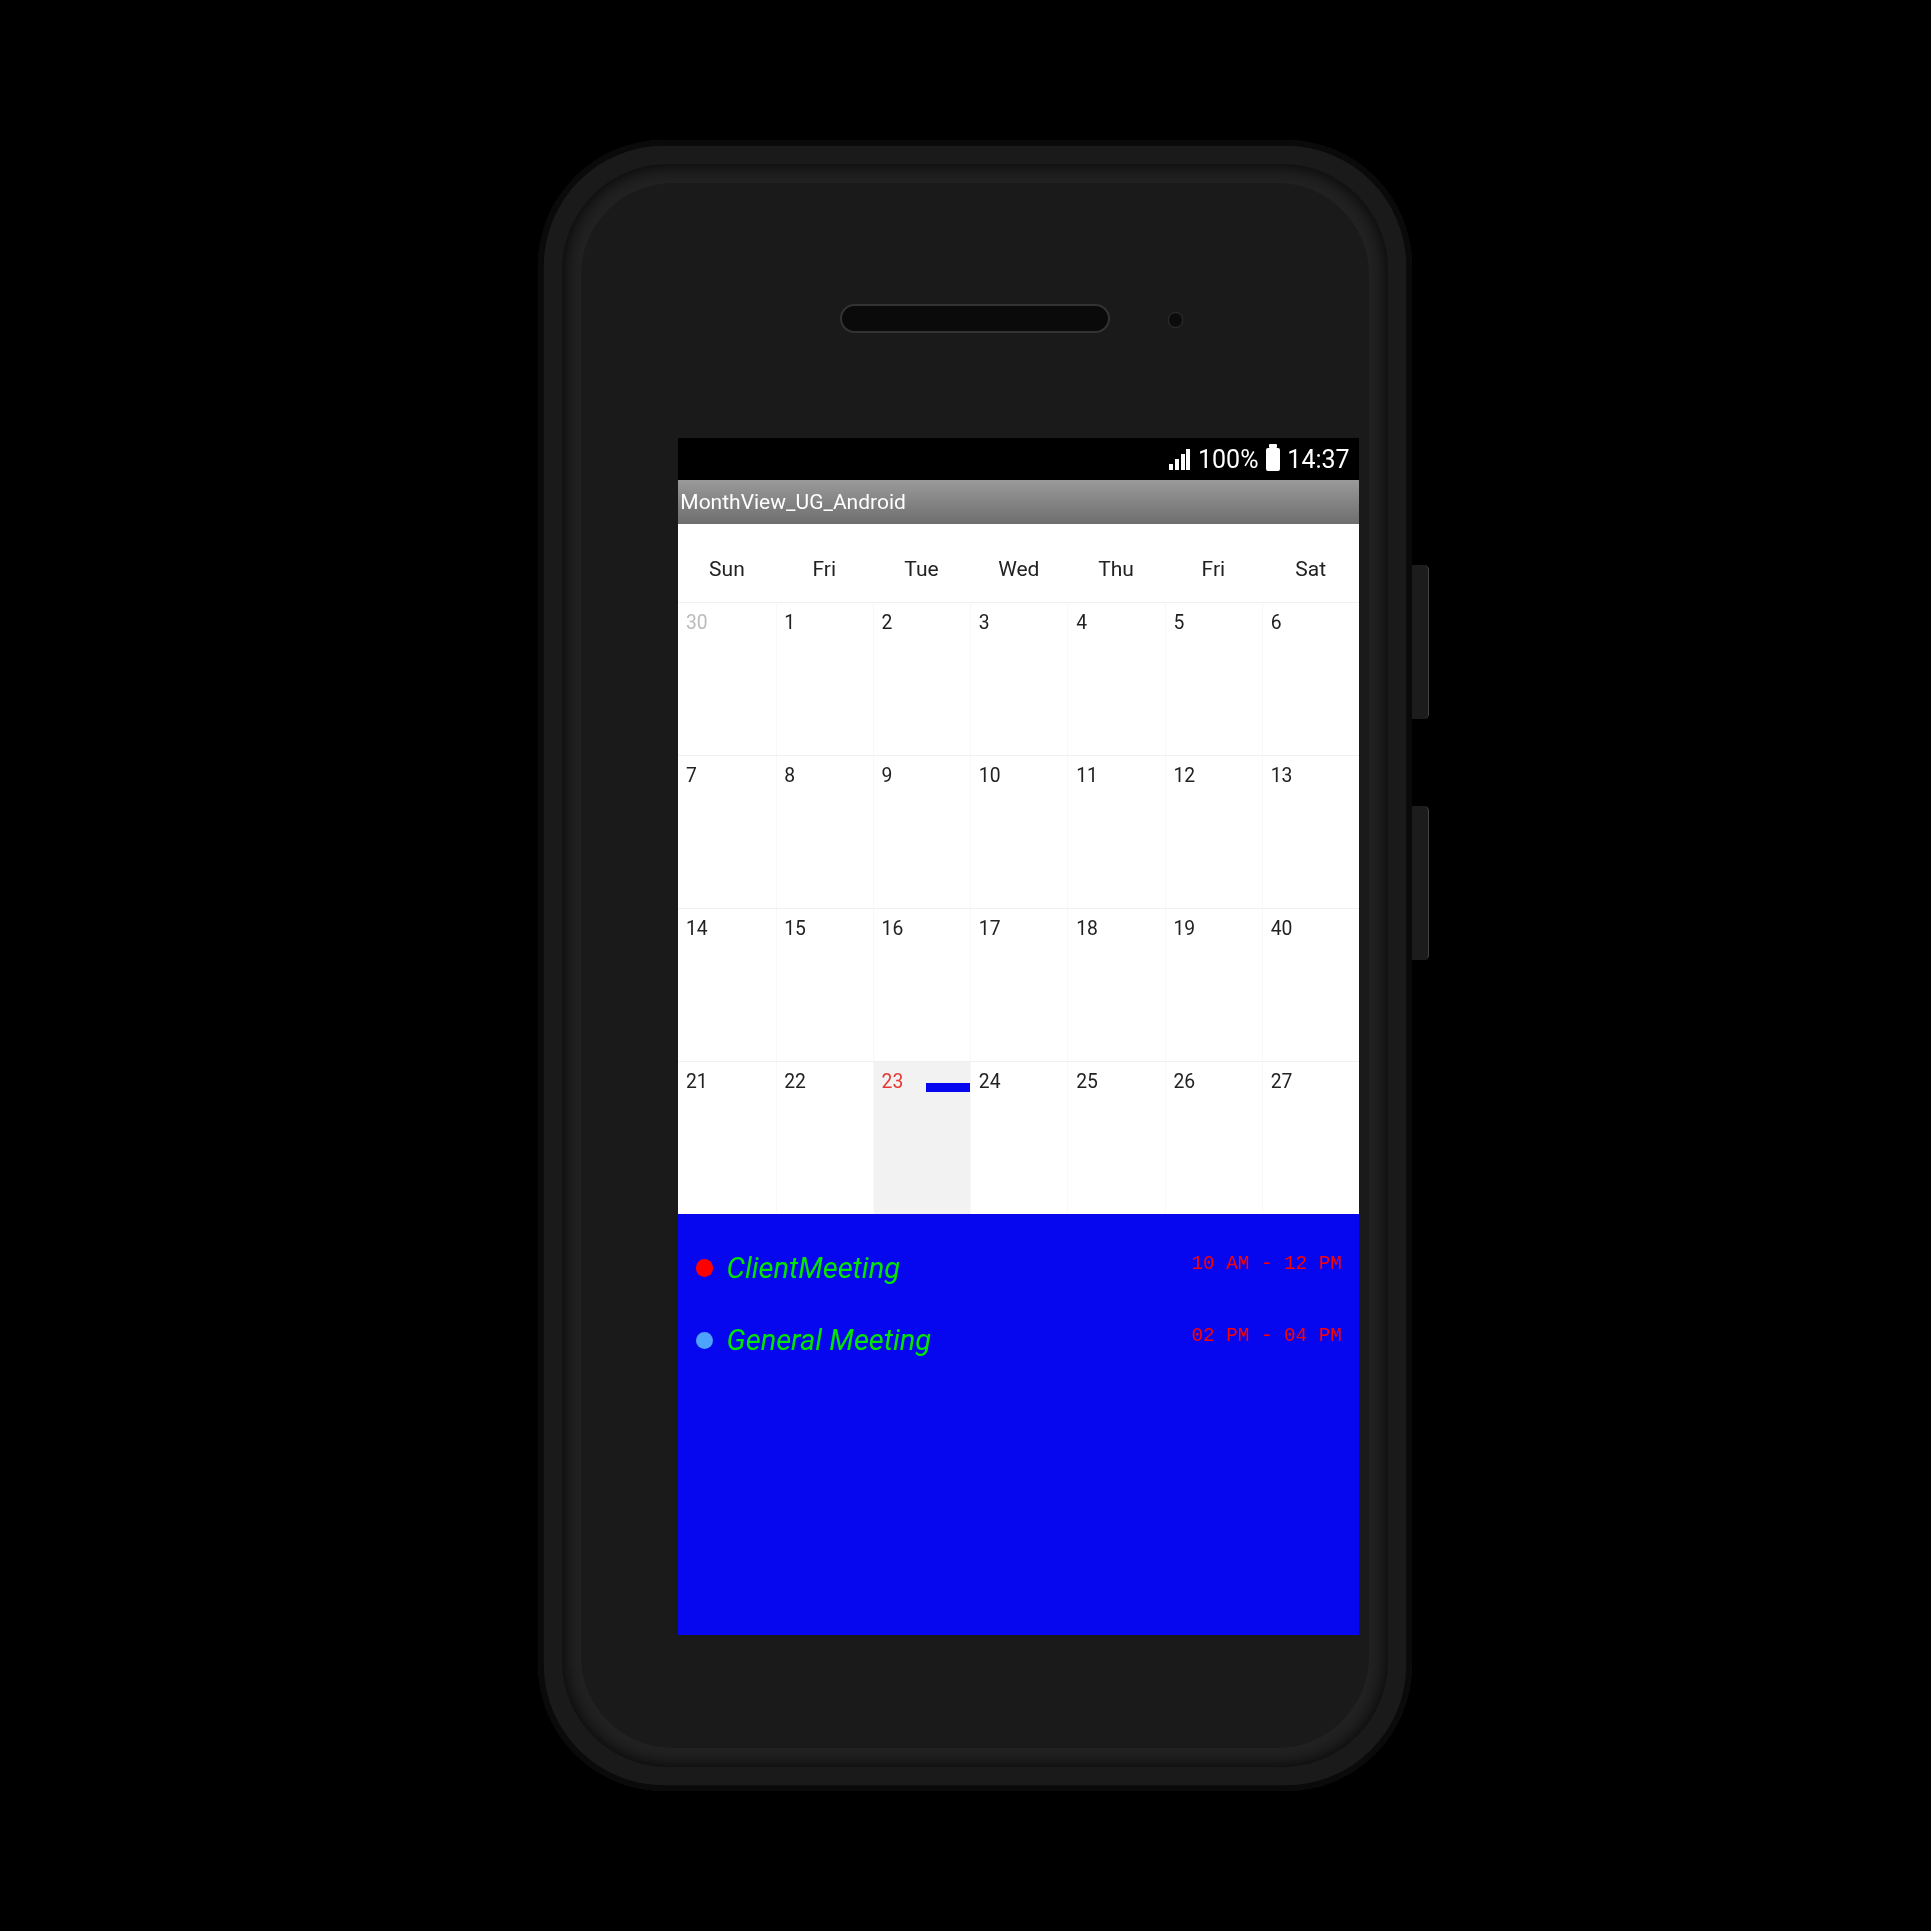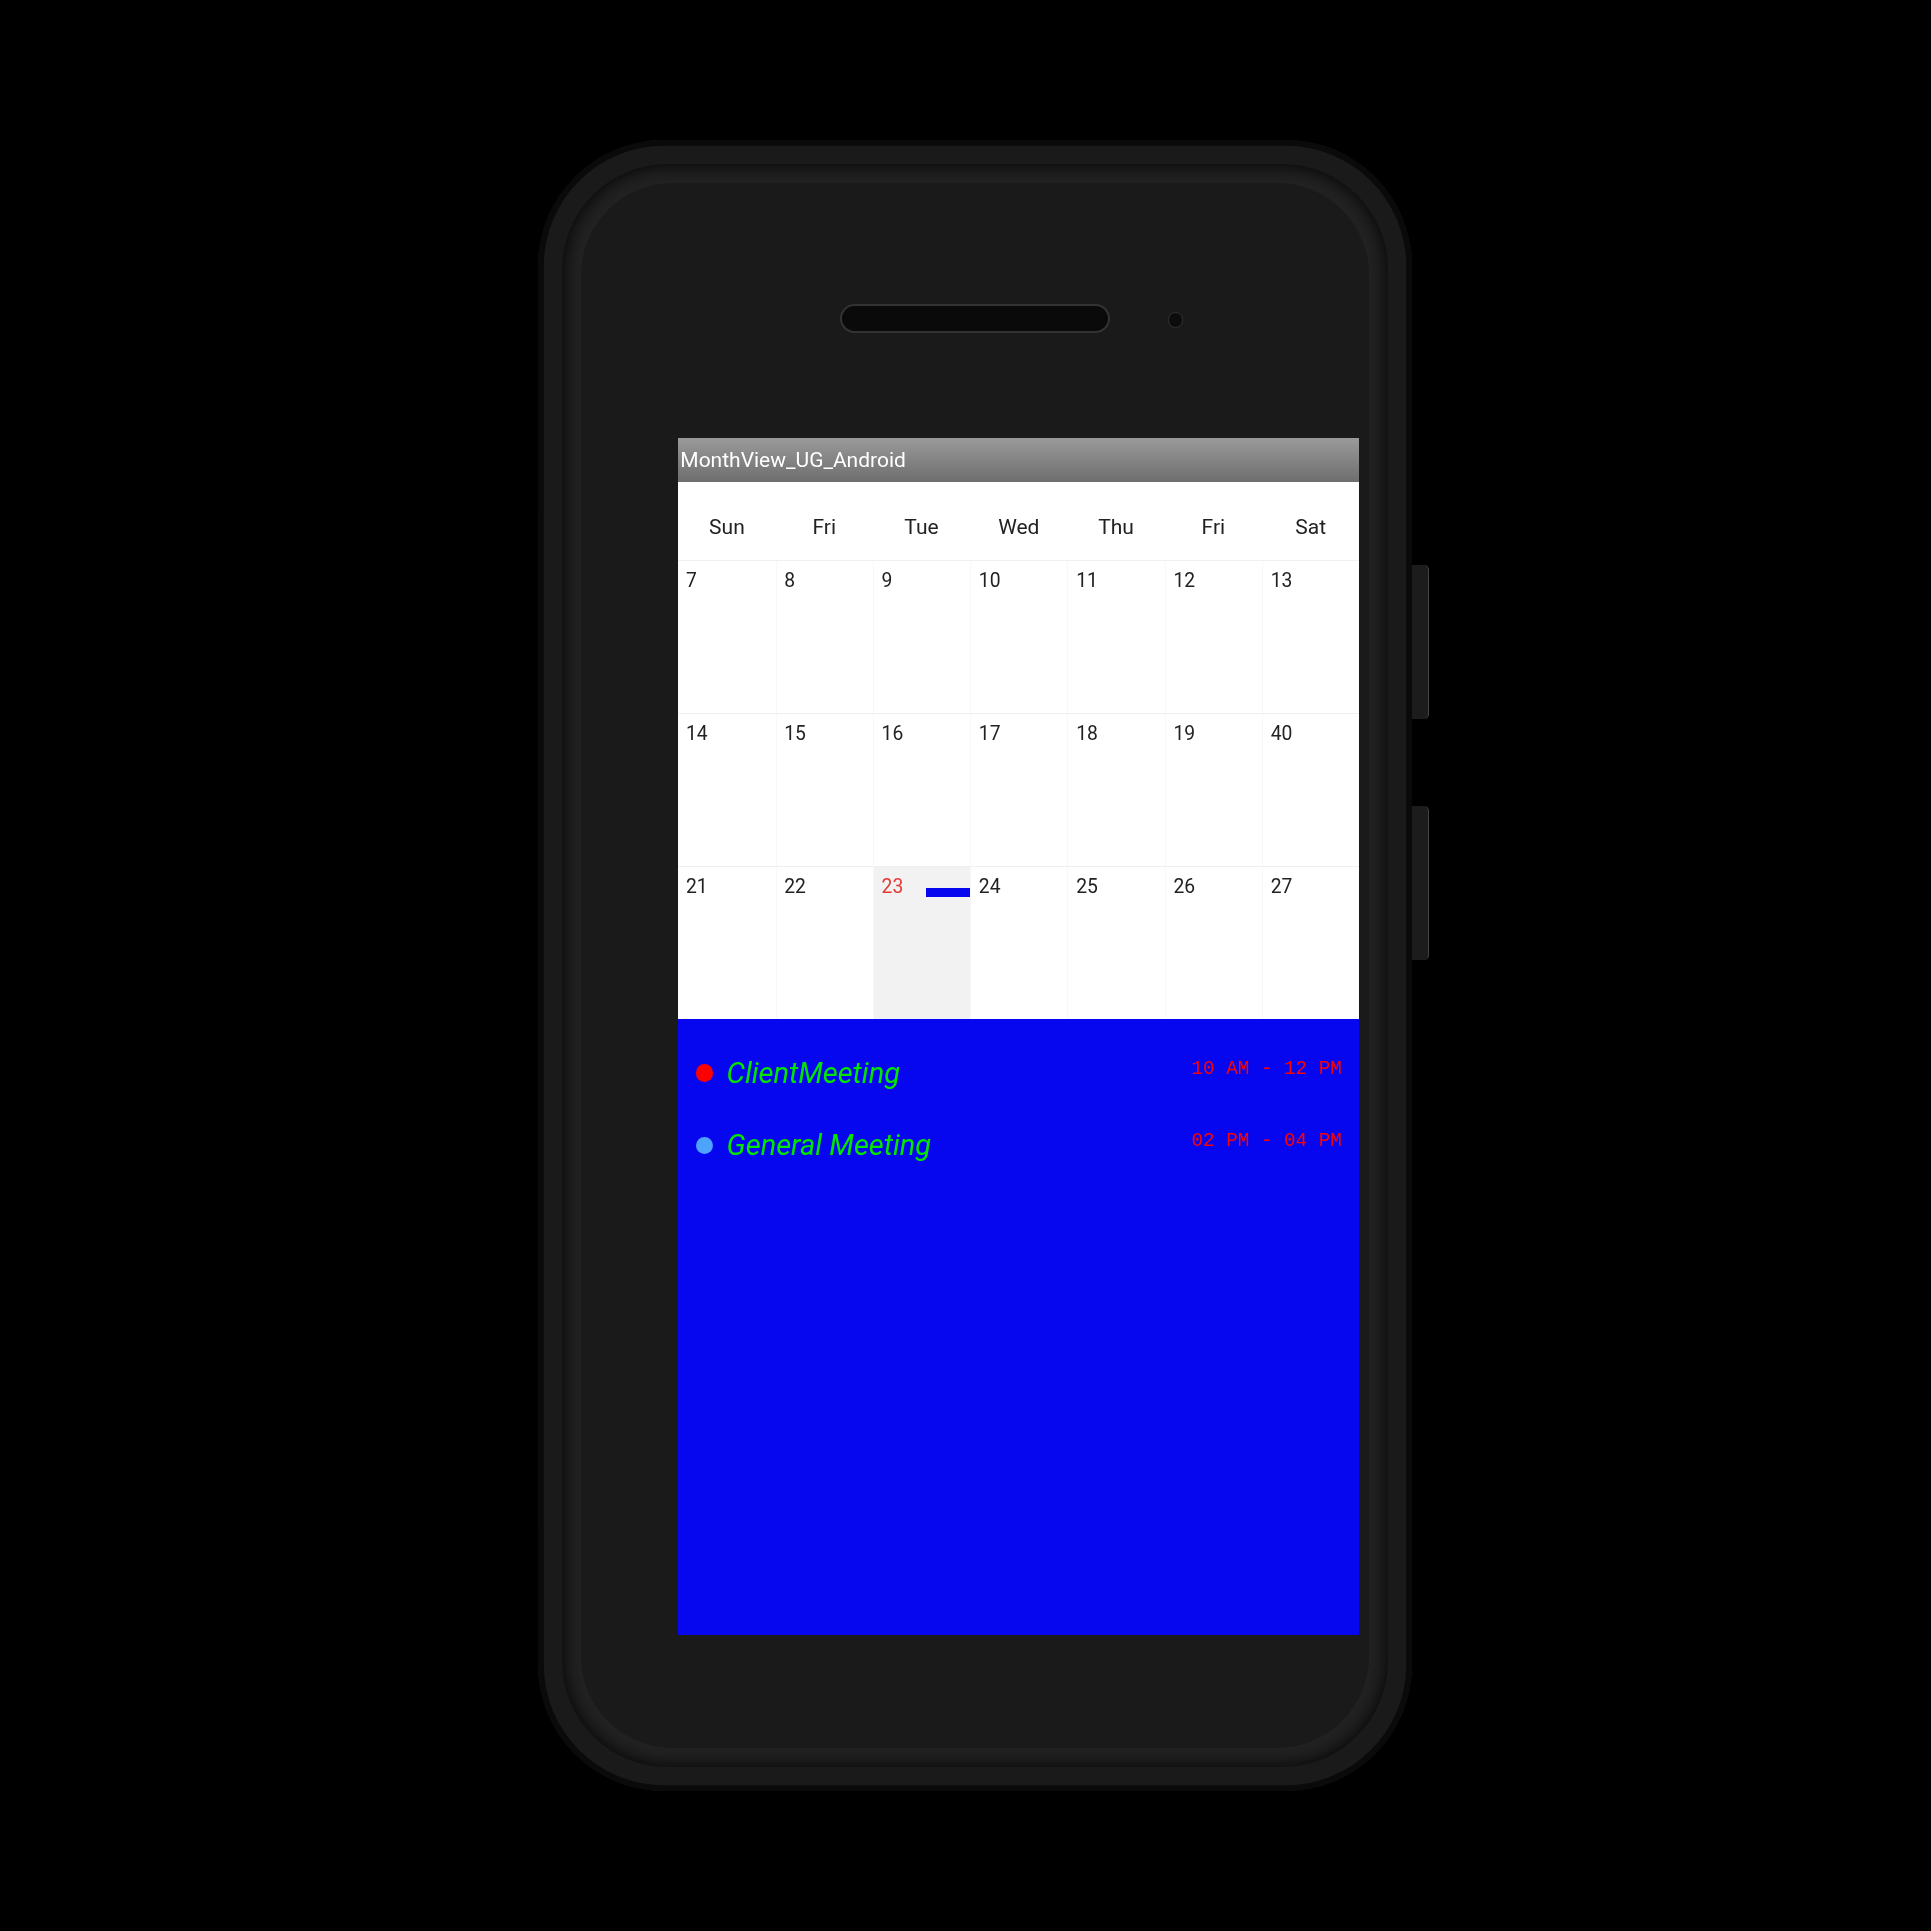--- a/index.html
+++ b/index.html
@@ -114,38 +114,58 @@
     <div class="side-btn b1"></div>
     <div class="side-btn b2"></div>
     <div class="phone-inner">
       <div class="phone-inner2">
         <div class="speaker"></div>
         <div class="camera"></div>
 
         <div class="screen">
           <div class="screen-flex">
 
+            <div class="statusbar">
+              <span class="signal-icon">
+                <span></span>
+                  <span></span>
+                  <span></span>
+                  <span></span>
+              </span>
+              <span>100%</span>
+              <span class="battery-icon"></span>
+              <span>14:37</span>
+            </div>
 
             <div class="titlebar">
               <span>MonthView_UG_Android</span>
             </div>
 
 
             <div class="cal">
               <div class="dow" id="dow">
                   <div>Sun</div>
                   <div>Fri</div>
                   <div>Tue</div>
                   <div>Wed</div>
                   <div>Thu</div>
                   <div>Fri</div>
                   <div>Sat</div>
                 </div>
               <div class="weeks" id="weeks">
                   <div class="week">
+                    <div class="cell muted"><span class="daynum">30</span></div>
+                    <div class="cell"><span class="daynum">1</span></div>
+                    <div class="cell"><span class="daynum">2</span></div>
+                    <div class="cell"><span class="daynum">3</span></div>
+                    <div class="cell"><span class="daynum">4</span></div>
+                    <div class="cell"><span class="daynum">5</span></div>
+                    <div class="cell"><span class="daynum">6</span></div>
+                  </div>
+                  <div class="week">
                     <div class="cell"><span class="daynum">7</span></div>
                     <div class="cell"><span class="daynum">8</span></div>
                     <div class="cell"><span class="daynum">9</span></div>
                     <div class="cell"><span class="daynum">10</span></div>
                     <div class="cell"><span class="daynum">11</span></div>
                     <div class="cell"><span class="daynum">12</span></div>
                     <div class="cell"><span class="daynum">13</span></div>
                   </div>
                   <div class="week">
                     <div class="cell"><span class="daynum">14</span></div>

